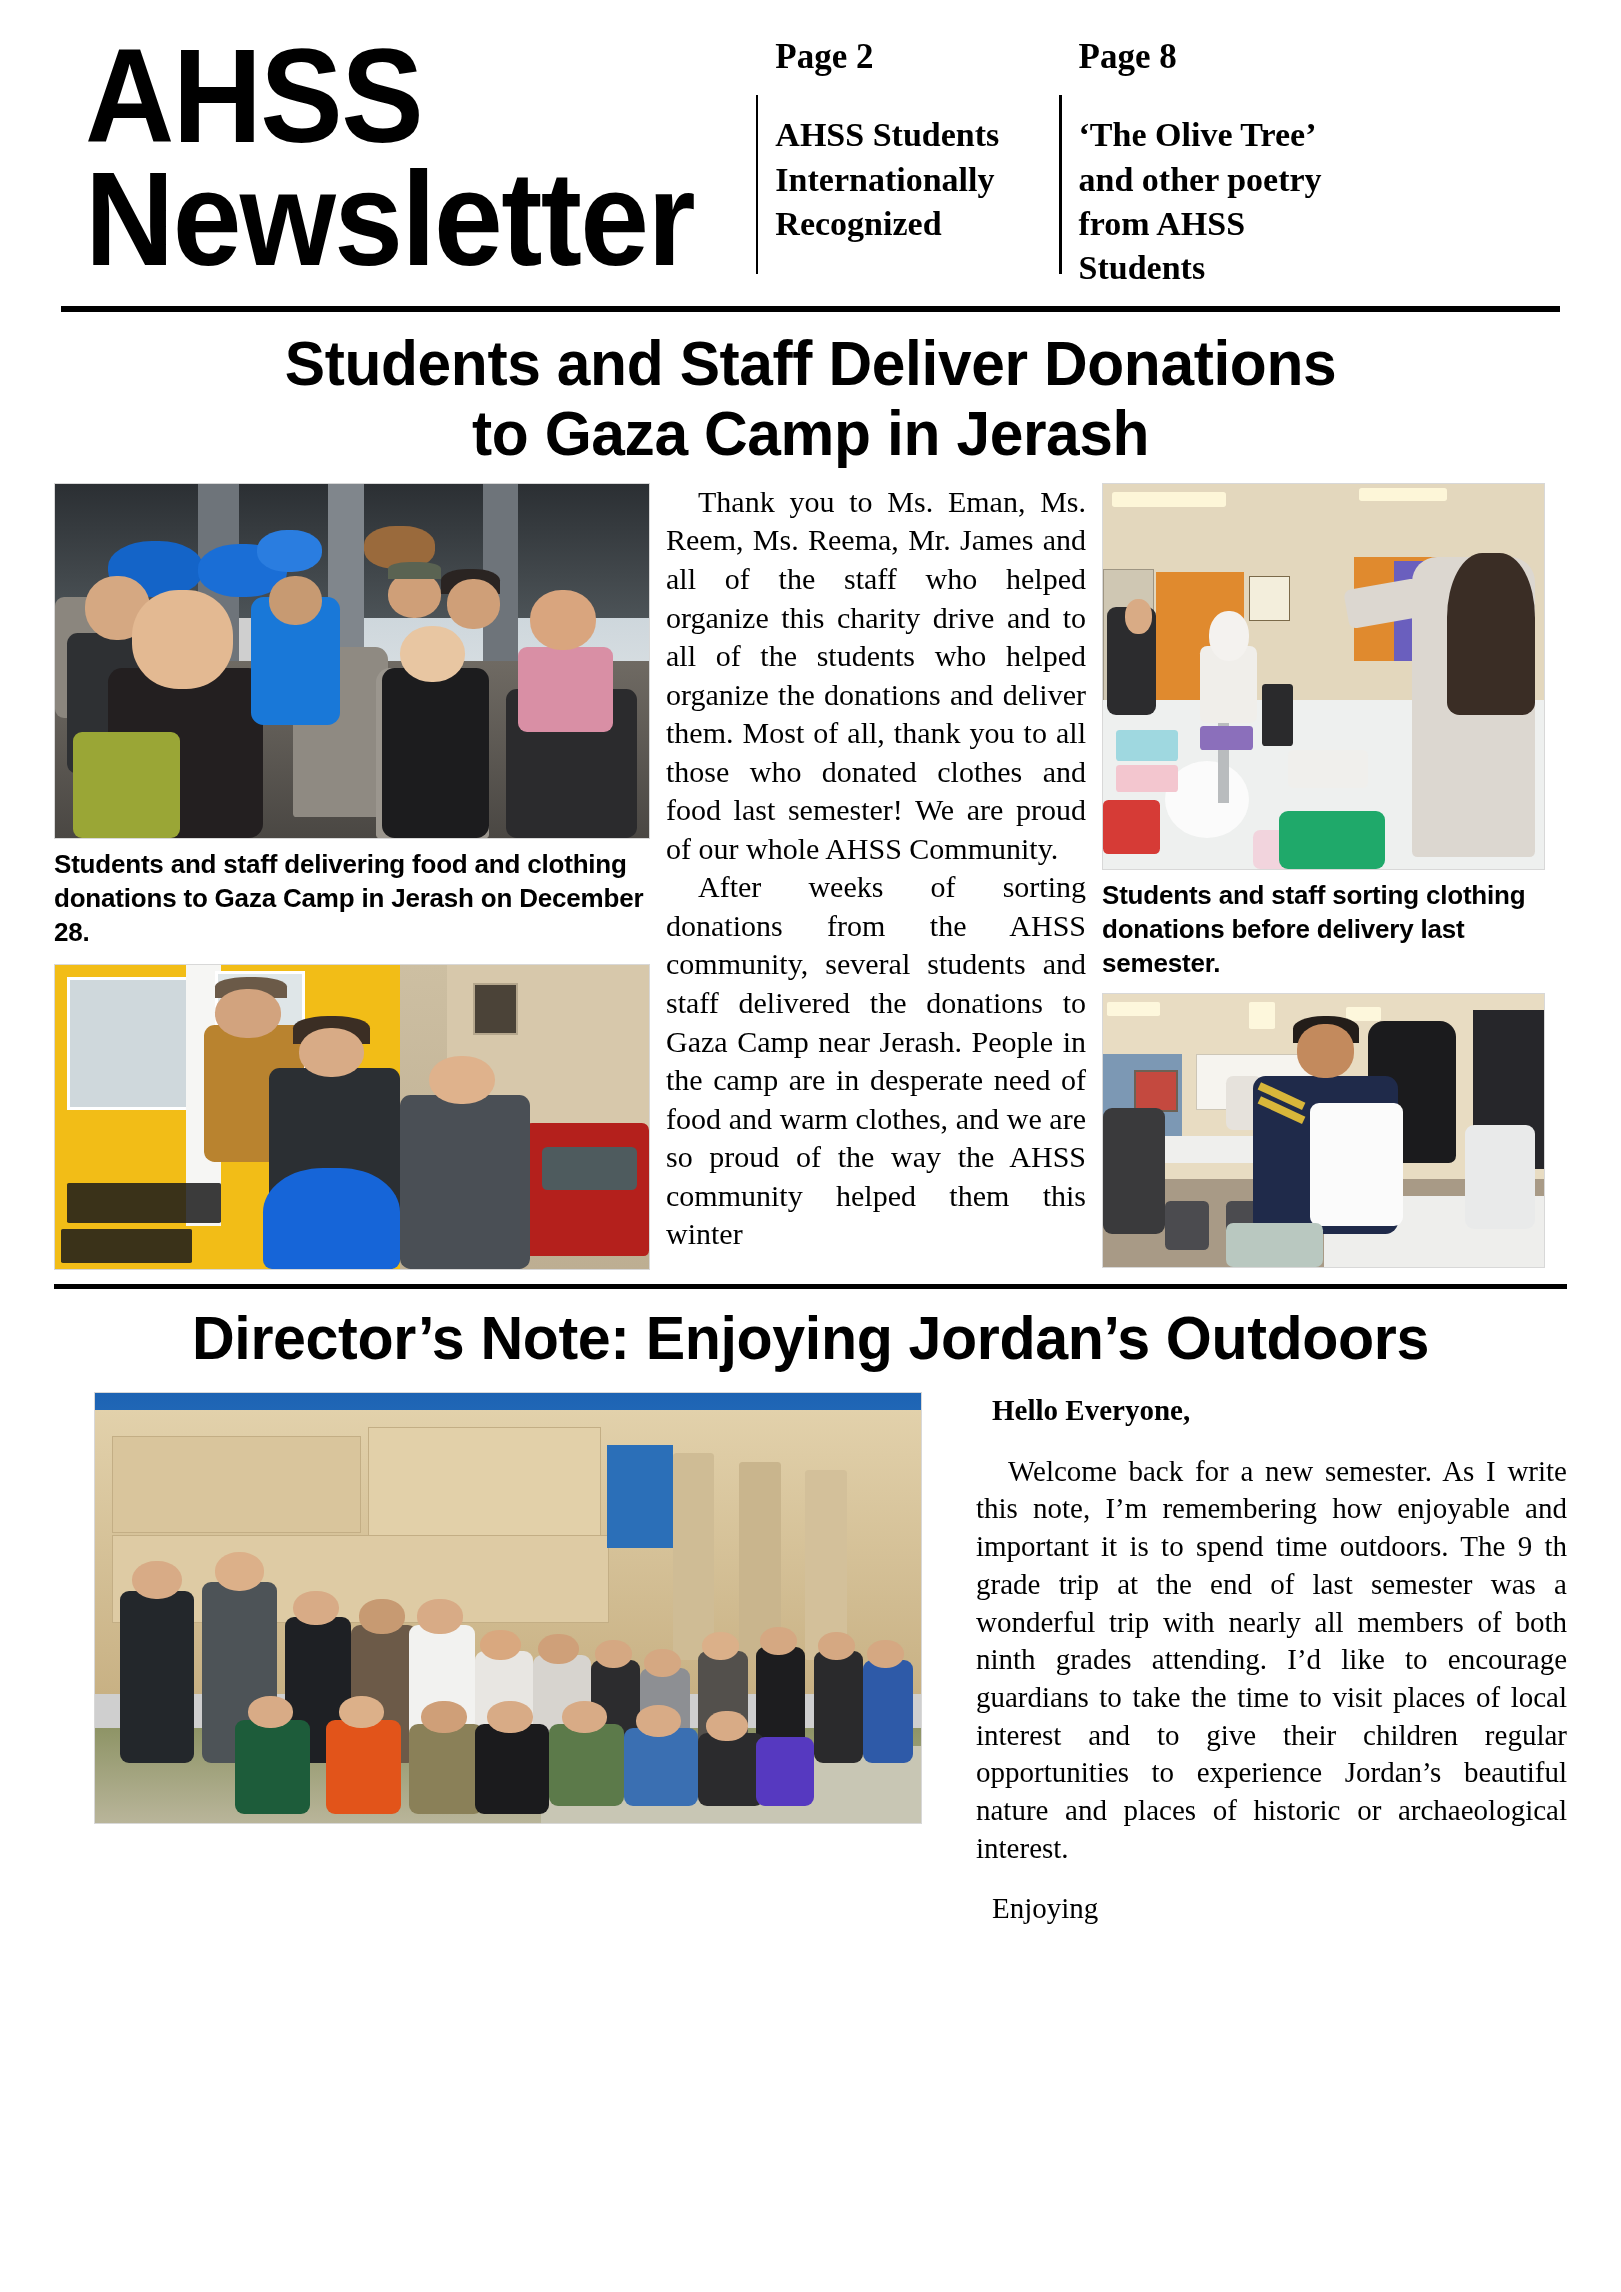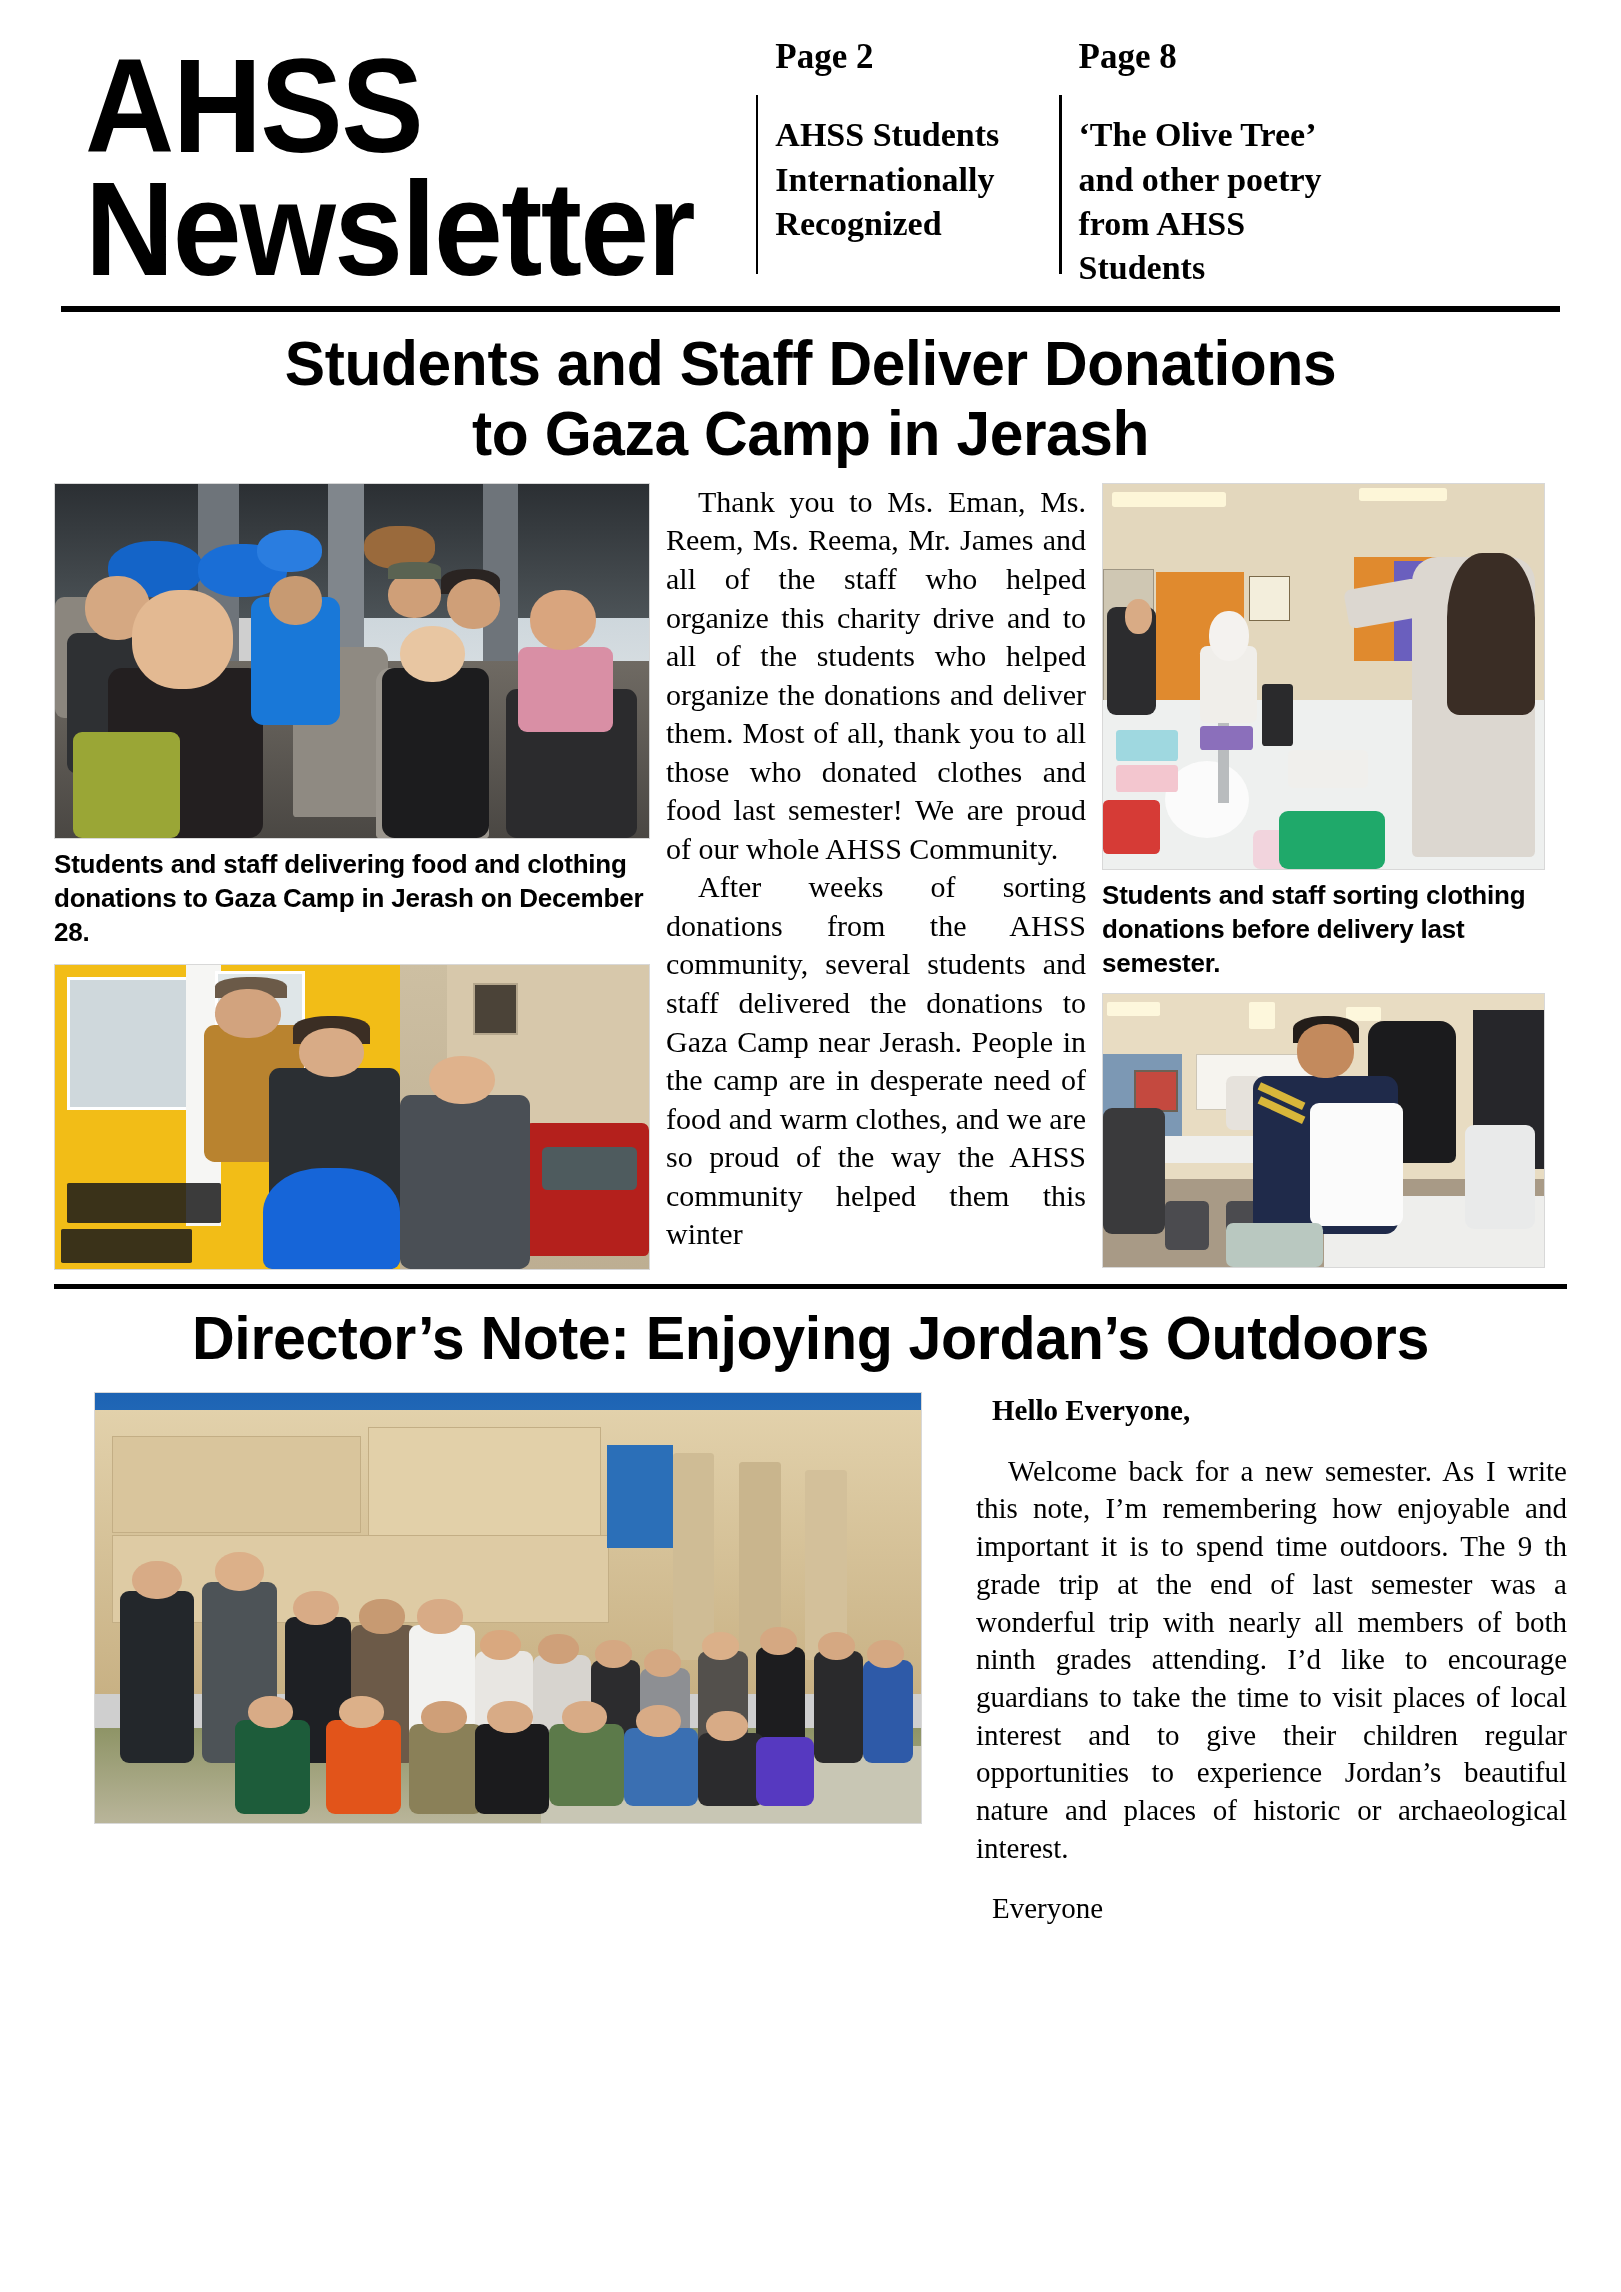--- a/index.html
+++ b/index.html
@@ -6,21 +6,21 @@
   body {
     width:1621px; height:2293px;
     font-family:"Liberation Serif", serif;
     color:#000;
     position:relative;
     overflow:hidden;
   }
   .page { width:1621px; height:2293px; position:relative; padding:0; box-sizing:border-box; }
 
   
-  .masthead { display:flex; align-items:flex-end; padding:19.7px 54px 0 85px; box-sizing:border-box; }
+  .masthead { display:flex; align-items:center; padding:19.7px 54px 0 85px; box-sizing:border-box; }
   .nameplate {
     font-family:"Liberation Sans", sans-serif;
     font-weight:700;
     font-size:133px;
     line-height:0.92;
     letter-spacing:-1.8px;
     transform:scaleX(0.93);
     transform-origin:left top;
     white-space:nowrap;
     margin-top:5.4px;
@@ -479,19 +479,19 @@
           <div class="pg" style="left:74%; bottom:19%; width:5%; height:7%; background:#d8ab86;"></div>
           <div class="kid" style="left:80%; bottom:4%; width:7%; height:16%; background:#5639c0;"></div>
         </div>
       </div>
     </div>
 
     <div class="dir-right">
       <div class="body-text">
         <p style="text-indent:16px;font-weight:bold;">Hello Everyone,</p>
         <p>Welcome back for a new semester. As I write this note, I’m remembering how enjoyable and important it is to spend time outdoors. The 9 th grade trip at the end of last semester was a wonderful trip with nearly all members of both ninth grades attending. I’d like to encourage guardians to take the time to visit places of local interest and to give their children regular opportunities to experience Jordan’s beautiful nature and places of historic or archaeological interest.</p>
-        <p class="sig" style="margin-left:16px;">Everyone</p>
+        <p class="sig" style="margin-left:16px;">Enjoying</p>
       </div>
     </div>
   </div>
 
 </div>
 
 
 </body></html>

